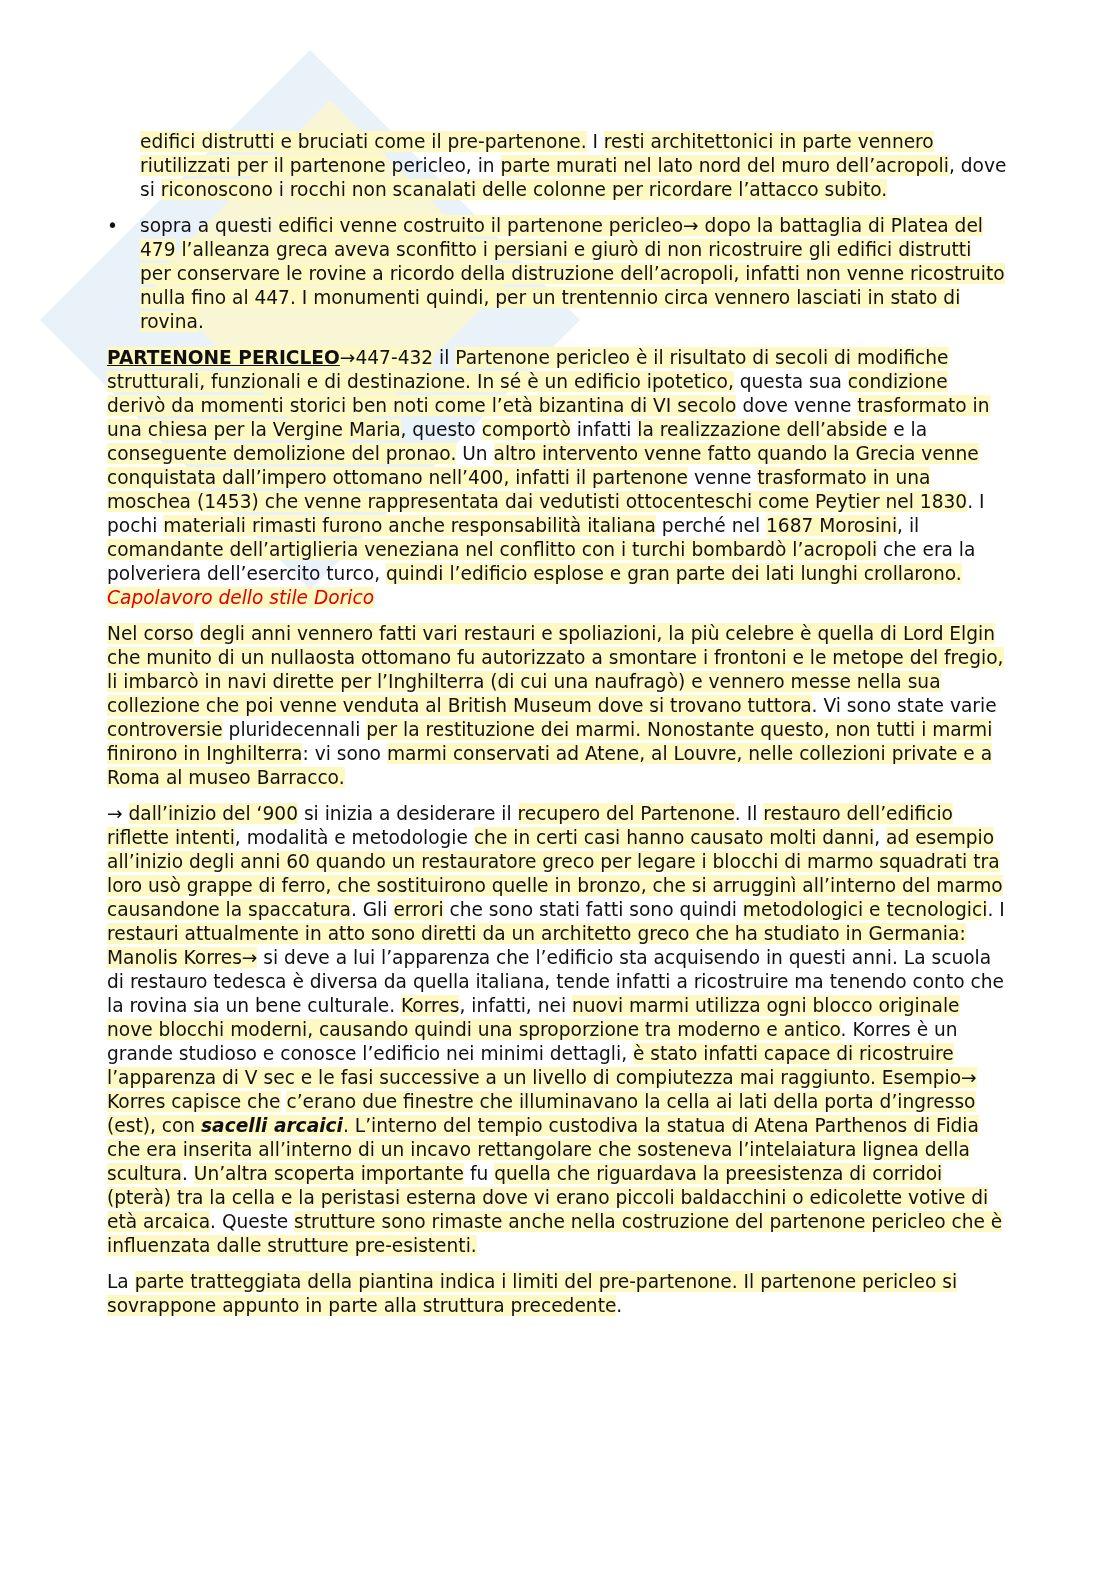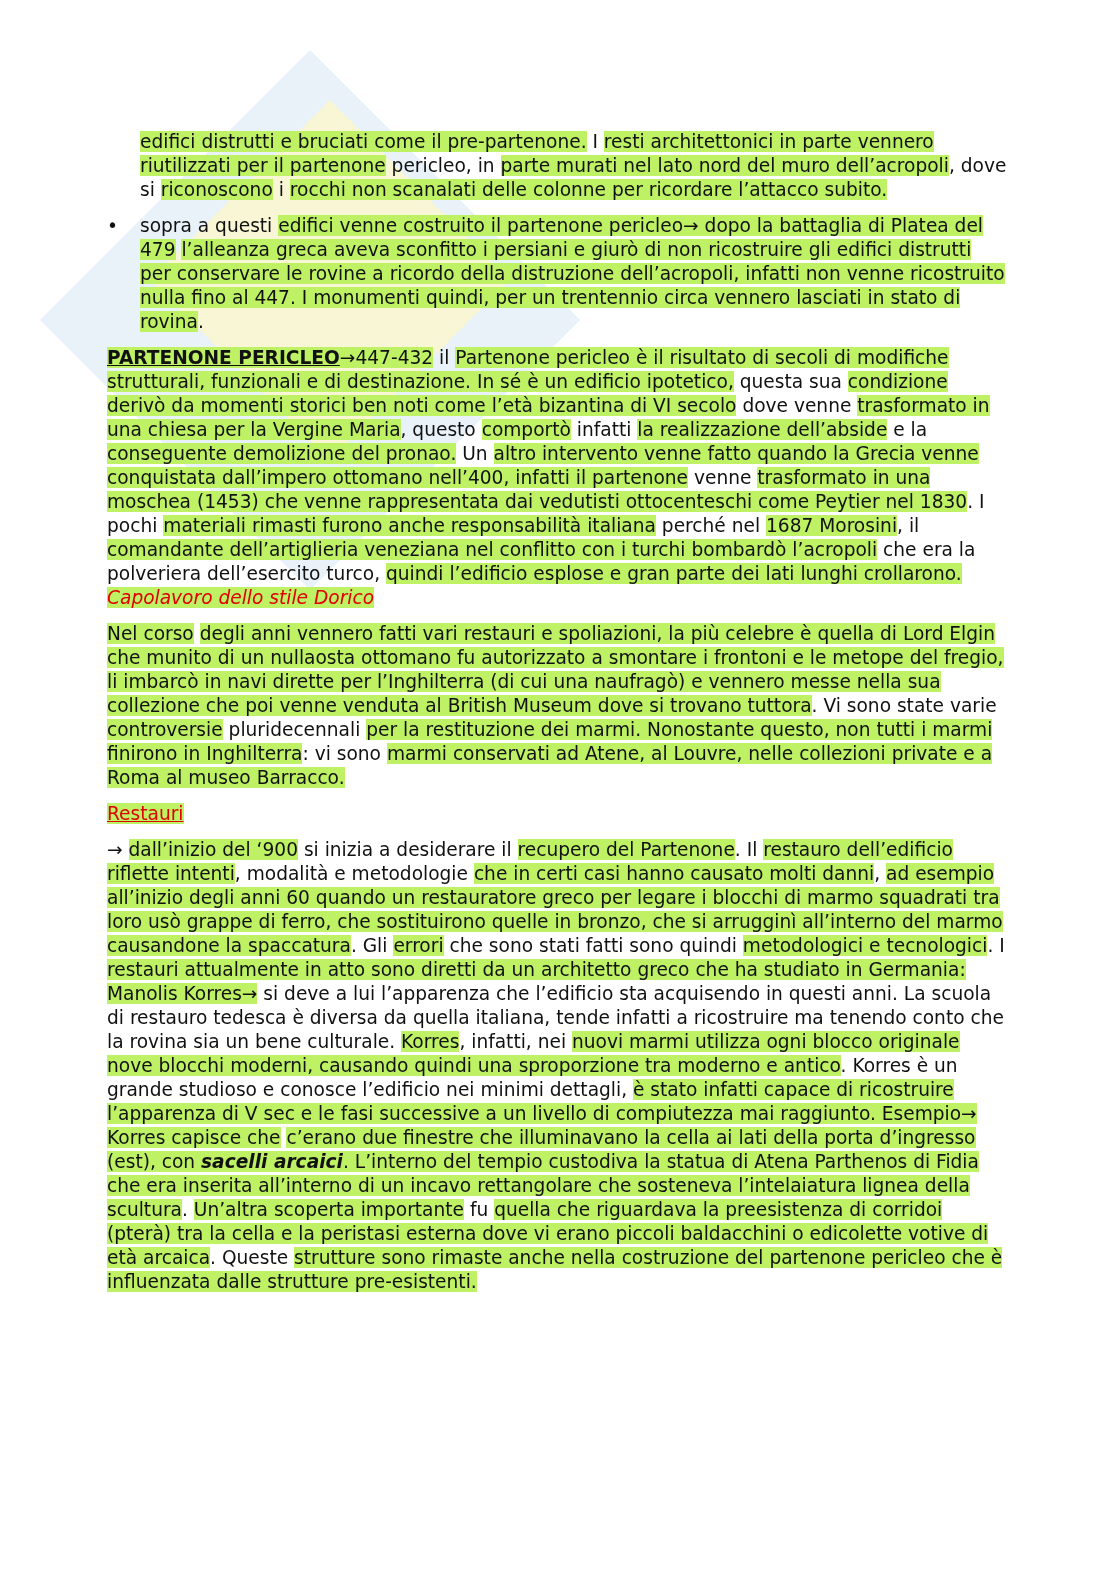--- a/index.html
+++ b/index.html
@@ -4,21 +4,21 @@
 <style>
   html, body { margin:0; padding:0; background:#ffffff; }
   body { width:1116px; height:1579px; position:relative; overflow:hidden;
          font-family:"DejaVu Sans", sans-serif; color:#111; }
   .watermark { position:absolute; left:30px; top:40px; width:560px; height:560px; pointer-events:none; z-index:0; }
   .page { position:absolute; left:107px; top:130px; width:900px; z-index:1; font-size:18.6px; line-height:24px; }
   p { margin:0 0 12px 0; }
   .indent { margin-left:33px; }
   .bullet { position:relative; margin-left:33px; }
   .bullet .dot { position:absolute; left:-33px; top:0; }
-  mark { background:#bef264; color:inherit; padding:0; }
+  mark { background:#fef9c3; color:inherit; padding:0; }
   .h-bold { font-weight:bold; text-decoration:underline;margin-top:21px; }
   .red-italic { color:#e00000; font-weight:normal; font-style:italic; }
   .red-link { color:#e00000; text-decoration:underline; }
   .bold-italic { font-weight:bold; font-style:italic;text-align:center; }
 </style>
 </head>
 <body>
 
 <svg class="watermark" viewBox="0 0 560 560">
   <polygon points="280,10 550,280 280,550 10,280" fill="#e4eef8" opacity="0.8"></polygon>
@@ -26,15 +26,15 @@
 </svg>
 
 <div class="page">
   <p class="indent"><mark>edifici distrutti e bruciati come il pre-partenone.</mark><span> I </span><mark>resti architettonici in parte vennero riutilizzati per il partenone</mark><span> pericleo, in </span><mark>parte murati nel lato nord del muro dell’acropoli</mark><span>, dove si </span><mark>riconoscono</mark><span> i </span><mark>rocchi non scanalati delle colonne per ricordare l’attacco subito.</mark></p>
   <p class="bullet">
     <span class="dot">•</span>
     <span><span>sopra a questi </span><mark>edifici venne costruito il partenone pericleo→ dopo la battaglia di Platea del 479</mark><span> </span><mark>l’alleanza greca aveva sconfitto i persiani e giurò di non ricostruire gli edifici distrutti per conservare le rovine a ricordo della distruzione dell’acropoli, infatti non venne ricostruito nulla fino al 447. I monumenti quindi, per un trentennio circa vennero lasciati in stato di rovina</mark><span>.</span></span>
   </p>
   <p><mark class="h-bold">PARTENONE PERICLEO</mark><mark>→447-432</mark><span> il </span><mark>Partenone pericleo è il risultato di secoli di modifiche strutturali, funzionali e di destinazione. In sé è un edificio ipotetico,</mark><span> questa sua </span><mark>condizione derivò da momenti storici ben noti come l’età bizantina di VI secolo</mark><span> dove venne </span><mark>trasformato in una chiesa per la Vergine Maria</mark><span>, questo </span><mark>comportò</mark><span> infatti </span><mark>la realizzazione dell’abside</mark><span> e la </span><mark>conseguente demolizione del pronao.</mark><span> Un </span><mark>altro intervento venne fatto quando la Grecia venne conquistata dall’impero ottomano nell’400, infatti il partenone</mark><span> venne </span><mark>trasformato in una moschea (1453) che venne rappresentata dai vedutisti ottocenteschi come Peytier nel 1830</mark><span>. I pochi </span><mark>materiali rimasti furono anche responsabilità italiana</mark><span> perché nel </span><mark>1687 Morosini</mark><span>, il </span><mark>comandante dell’artiglieria veneziana nel conflitto con i turchi bombardò l’acropoli</mark><span> che era la polveriera dell’esercito turco, </span><mark>quindi l’edificio esplose e gran parte dei lati lunghi crollarono.</mark><span> </span><br><mark class="red-italic">Capolavoro dello stile Dorico</mark></p>
   <p><mark>Nel corso</mark><span> </span><mark>degli anni vennero fatti vari restauri e spoliazioni, la più celebre è quella di Lord Elgin che munito di un nullaosta ottomano fu autorizzato a smontare i frontoni e le metope del fregio, li imbarcò in navi dirette per l’Inghilterra (di cui una naufragò) e vennero messe nella sua collezione che poi venne venduta al British Museum dove si trovano tuttora</mark><span>. Vi sono state varie </span><mark>controversie</mark><span> pluridecennali </span><mark>per la restituzione dei marmi. Nonostante questo, non tutti i marmi finirono in Inghilterra</mark><span>: vi sono </span><mark>marmi conservati ad Atene, al Louvre, nelle collezioni private e a Roma al museo Barracco.</mark></p>
-  <p><mark class="red-link">Restauri</mark></p>
   <p><span>→ </span><mark>dall’inizio del ‘900</mark><span> si inizia a desiderare il </span><mark>recupero del Partenone</mark><span>. Il </span><mark>restauro dell’edificio riflette intenti</mark><span>, modalità e metodologie </span><mark>che in certi casi hanno causato molti danni</mark><span>, </span><mark>ad esempio all’inizio degli anni 60 quando un restauratore greco per legare i blocchi di marmo squadrati tra loro usò grappe di ferro, che sostituirono quelle in bronzo, che si arrugginì all’interno del marmo causandone la spaccatura</mark><span>. Gli </span><mark>errori</mark><span> che sono stati fatti sono quindi </span><mark>metodologici e tecnologici</mark><span>. I </span><mark>restauri attualmente in atto sono diretti da un architetto greco che ha studiato in Germania: Manolis Korres→</mark><span> si deve a lui l’apparenza che l’edificio sta acquisendo in questi anni. La scuola di restauro tedesca è diversa da quella italiana, tende infatti a ricostruire ma tenendo conto che la rovina sia un bene culturale. </span><mark>Korres</mark><span>, infatti, nei </span><mark>nuovi marmi utilizza ogni blocco originale nove blocchi moderni, causando quindi una sproporzione tra moderno e antico</mark><span>. Korres è un grande studioso e conosce l’edificio nei minimi dettagli, </span><mark>è stato infatti capace di ricostruire l’apparenza di V sec e le fasi successive a un livello di compiutezza mai raggiunto. Esempio→ Korres capisce che</mark><span> </span><mark>c’erano due finestre che illuminavano la cella ai lati della porta d’ingresso (est), con </mark><mark class="bold-italic">sacelli arcaici</mark><mark>. L’interno del tempio custodiva la statua di Atena Parthenos di Fidia che era inserita all’interno di un incavo rettangolare che sosteneva l’intelaiatura lignea della scultura</mark><span>. </span><mark>Un’altra scoperta importante</mark><span> fu </span><mark>quella che riguardava la preesistenza di corridoi (pterà) tra la cella e la peristasi esterna dove vi erano piccoli baldacchini o edicolette votive di età arcaica</mark><span>. Queste </span><mark>strutture sono rimaste anche nella costruzione del partenone pericleo che è influenzata dalle strutture pre-esistenti.</mark></p>
+  <p><span>La </span><mark>parte tratteggiata della piantina indica i limiti del pre-partenone. Il partenone pericleo si sovrappone appunto in parte alla struttura precedente</mark><span>.</span></p>
 </div>
 
 </body></html>

